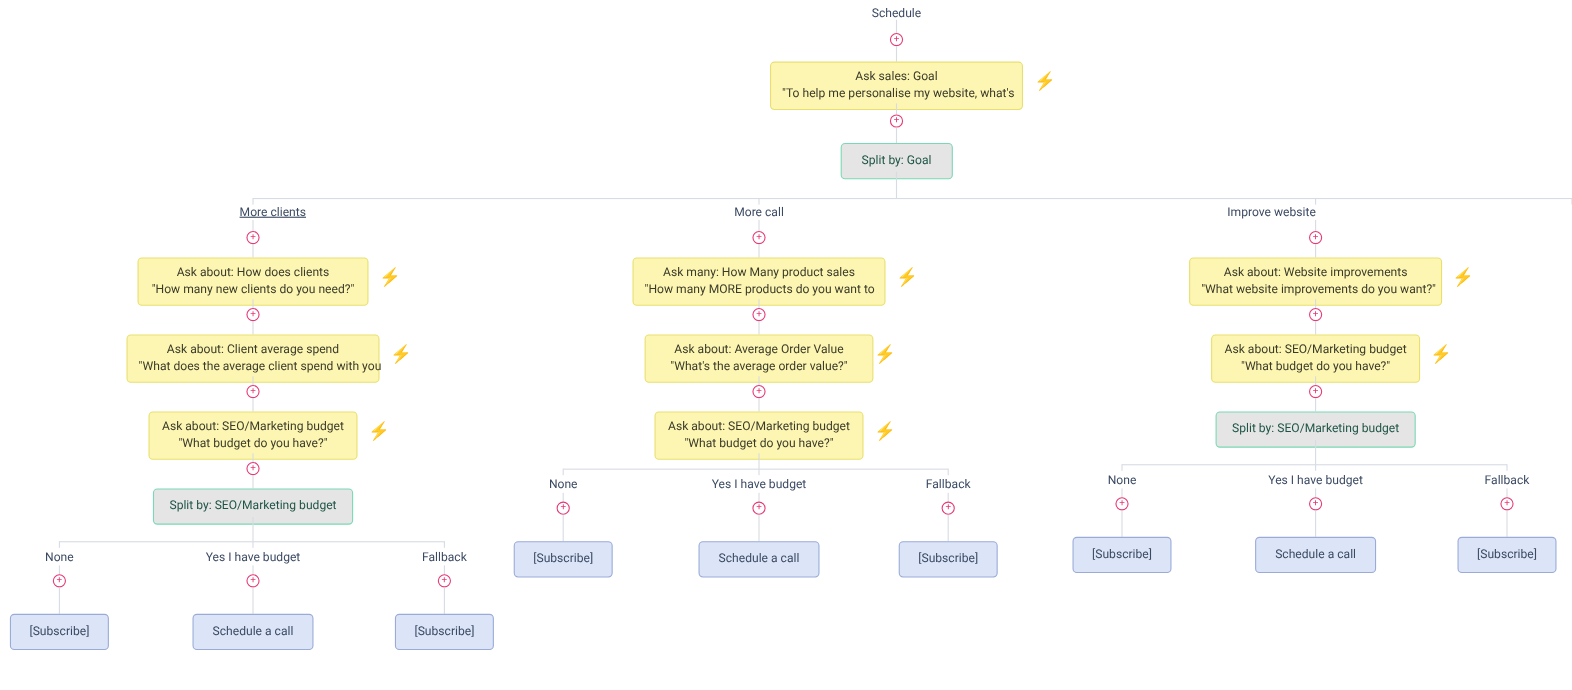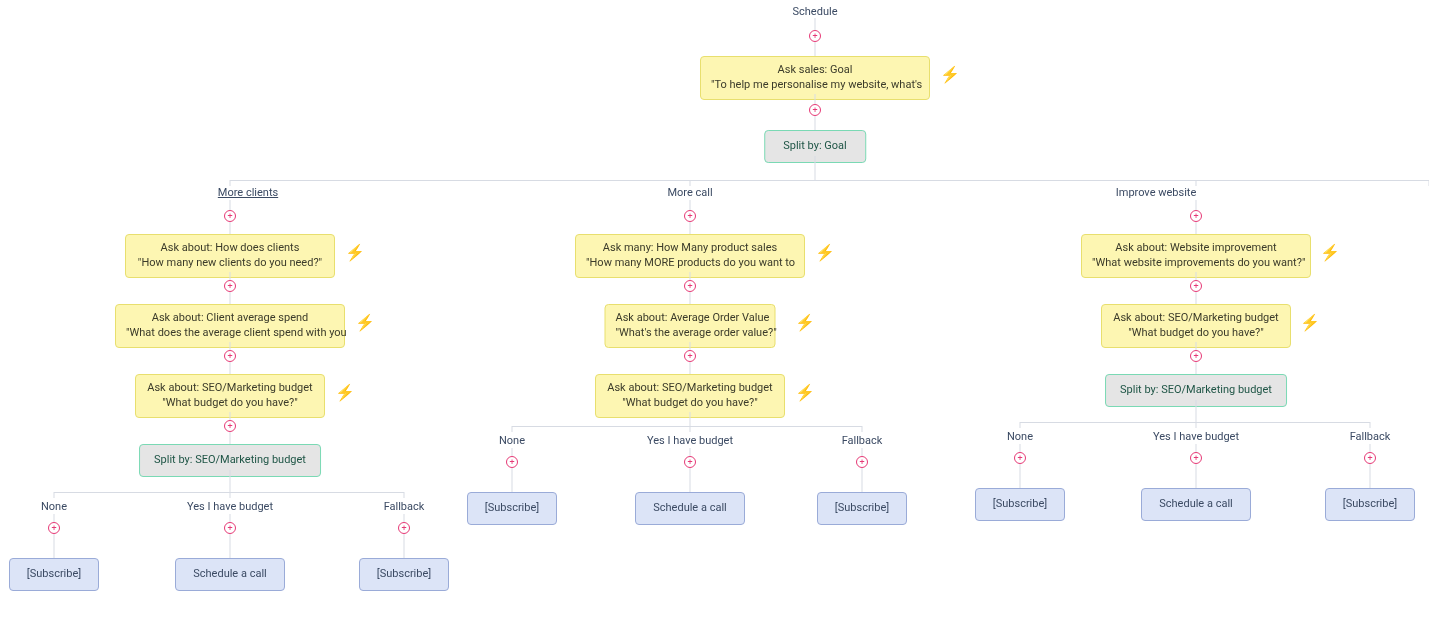--- a/index.html
+++ b/index.html
@@ -185,21 +185,21 @@
 <div class="node node-yellow" style="left:690px; top:234px; width:230px;">
   <div>Ask many: How Many product sales</div>
   <div>"How many MORE products do you want to</div>
 </div>
 <div class="bolt" style="left:815px; top:252px;">⚡</div>
 
 <div class="vline" style="left:690px; top:272px; height:8px;"></div>
 <div class="plus" style="left:690px; top:286px;">+</div>
 <div class="vline" style="left:690px; top:292px; height:12px;"></div>
 
-<div class="node node-yellow" style="left:690px; top:304px; width:171px;">
+<div class="node node-yellow" style="left:690px; top:304px; width:208px;">
   <div>Ask about: Average Order Value</div>
   <div>"What's the average order value?"</div>
 </div>
 <div class="bolt" style="left:795px; top:322px;">⚡</div>
 
 <div class="vline" style="left:690px; top:342px; height:8px;"></div>
 <div class="plus" style="left:690px; top:356px;">+</div>
 <div class="vline" style="left:690px; top:362px; height:12px;"></div>
 
 <div class="node node-yellow" style="left:690px; top:374px; width:190px;">
@@ -232,21 +232,21 @@
 <div class="vline" style="left:862px; top:468px; height:24px;"></div>
 <div class="node node-blue" style="left:862px; top:492px; width:90px; padding:8px 6px;">[Subscribe]</div>
 
 <div class="vline" style="left:1196px; top:180px; height:6px;"></div>
 <div class="small-label" style="left:1156px; top:186px;">Improve website</div>
 <div class="vline" style="left:1196px; top:200px; height:10px;"></div>
 <div class="plus" style="left:1196px; top:216px;">+</div>
 <div class="vline" style="left:1196px; top:222px; height:12px;"></div>
 
 <div class="node node-yellow" style="left:1196px; top:234px; width:230px;">
-  <div>Ask about: Website improvement</div>
+  <div>Ask about: Website improvements</div>
   <div>"What website improvements do you want?"</div>
 </div>
 <div class="bolt" style="left:1320px; top:252px;">⚡</div>
 
 <div class="vline" style="left:1196px; top:272px; height:8px;"></div>
 <div class="plus" style="left:1196px; top:286px;">+</div>
 <div class="vline" style="left:1196px; top:292px; height:12px;"></div>
 
 <div class="node node-yellow" style="left:1196px; top:304px; width:190px;">
   <div>Ask about: SEO/Marketing budget</div>

